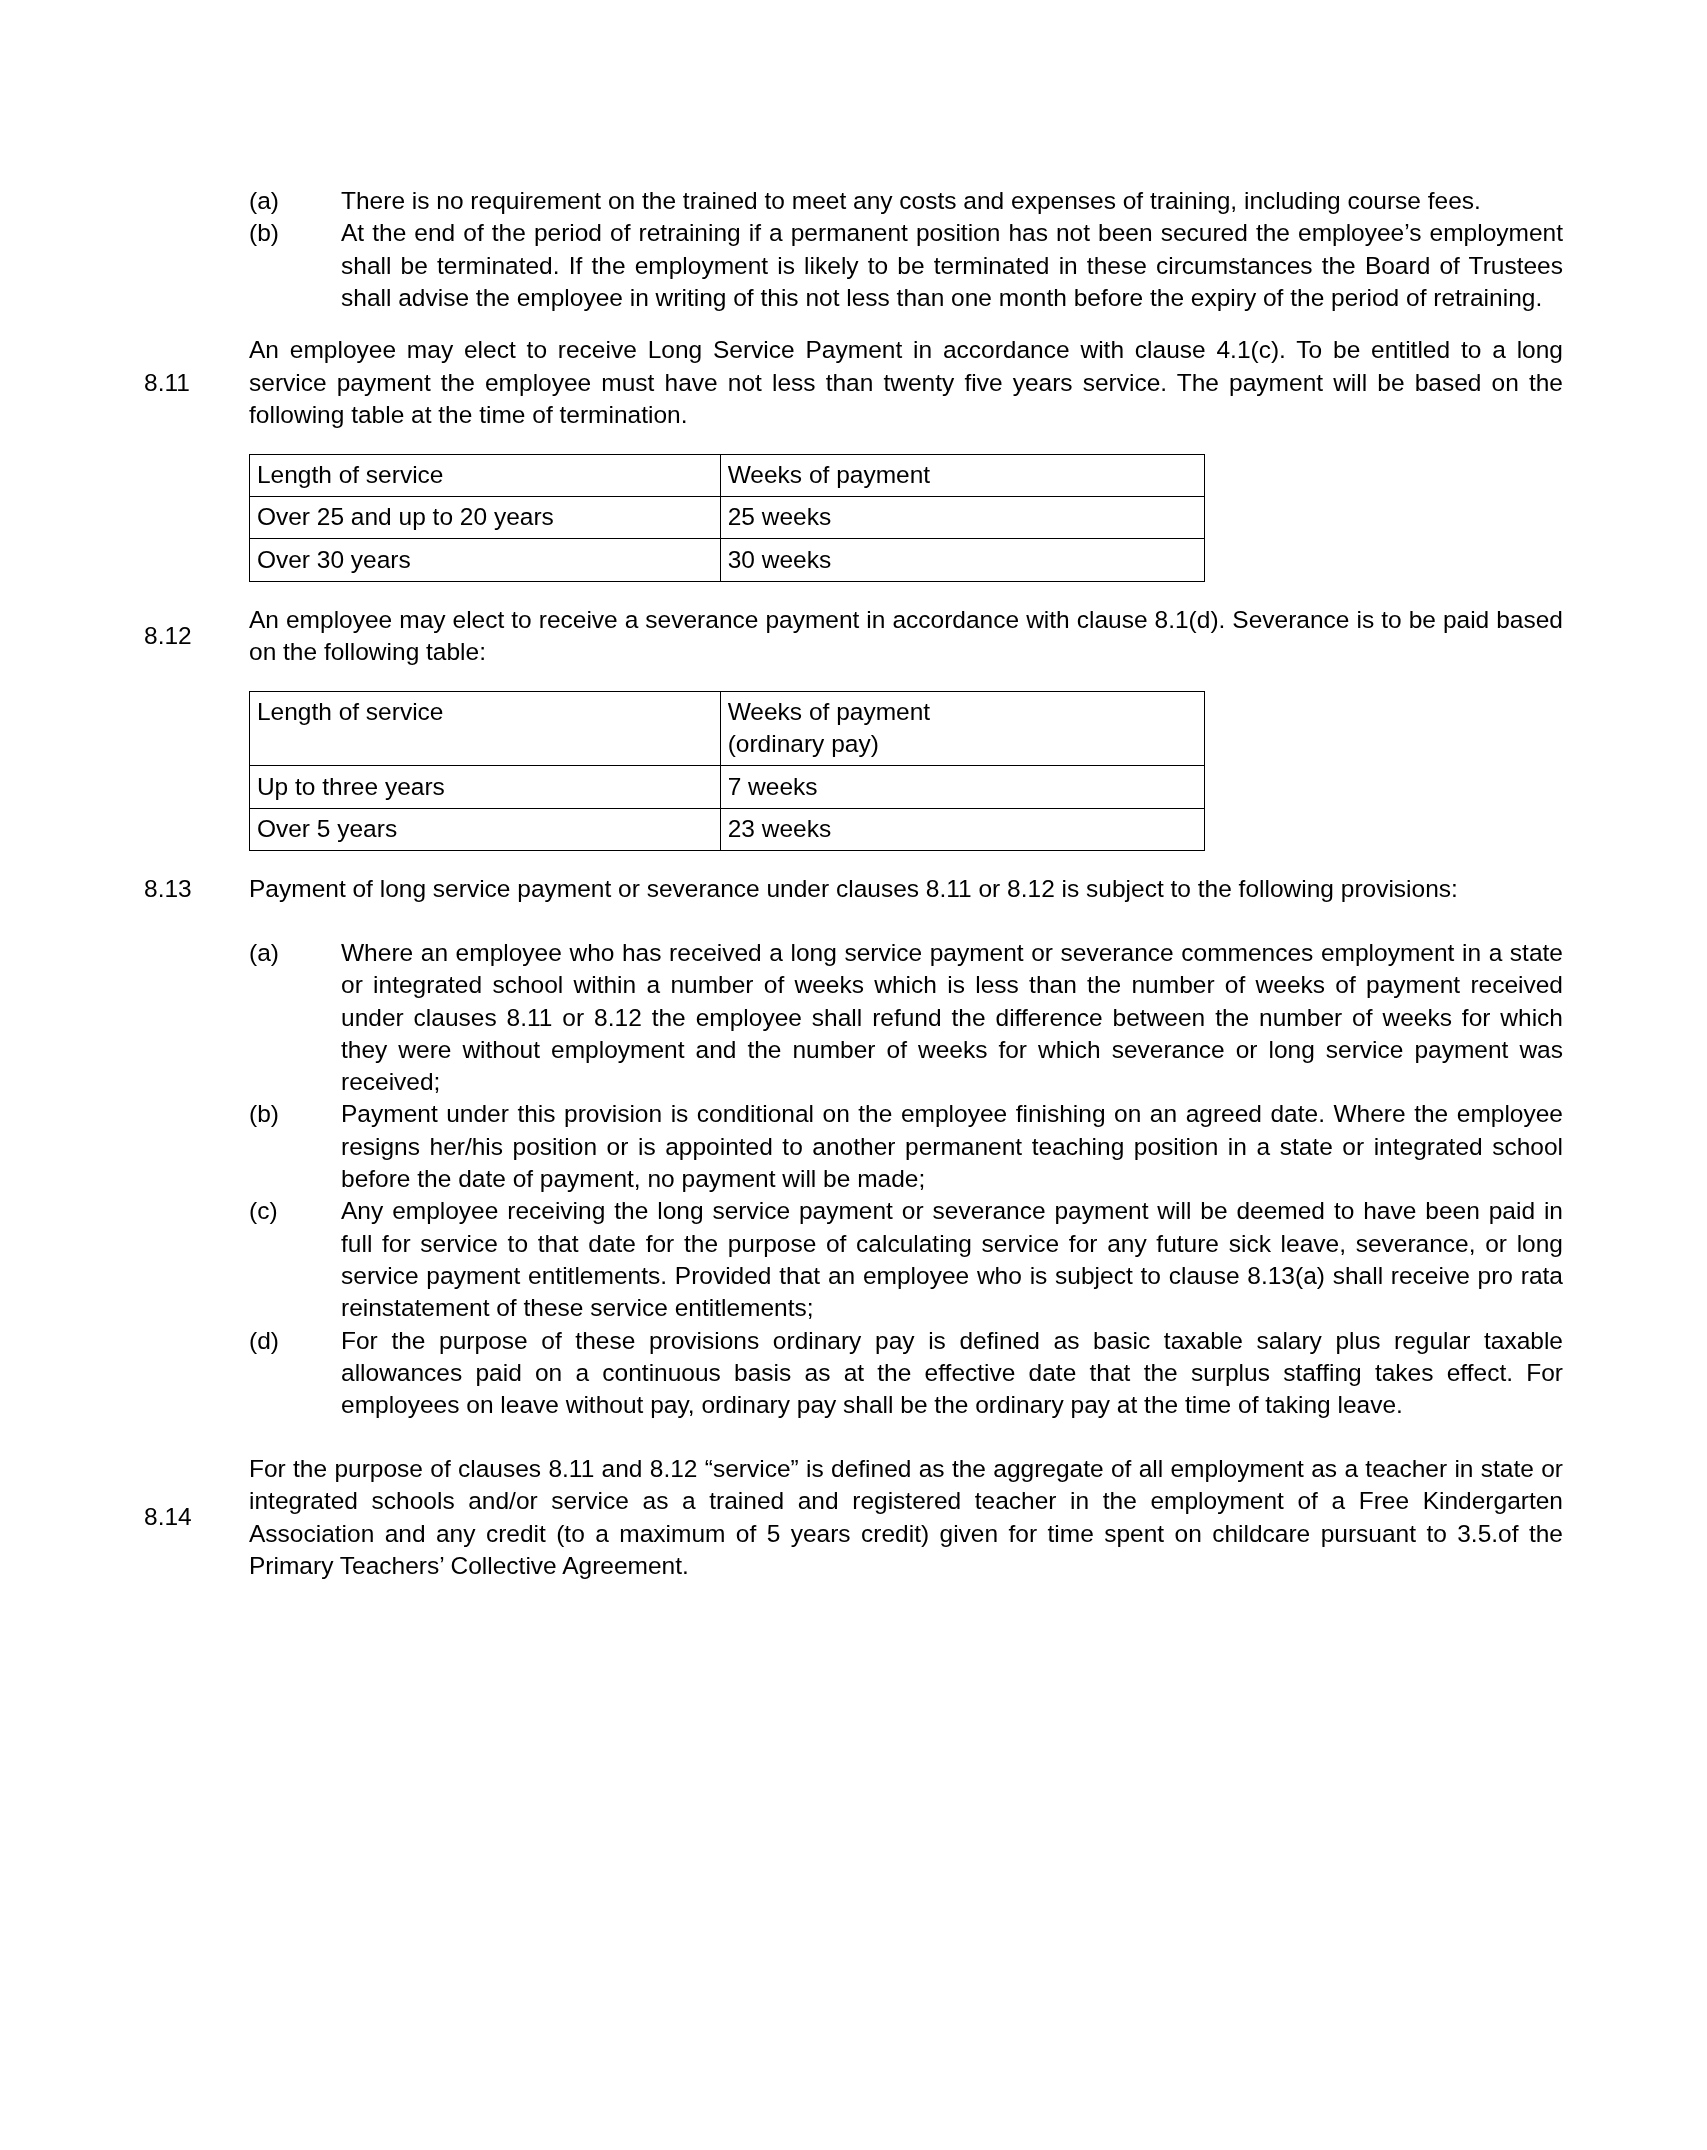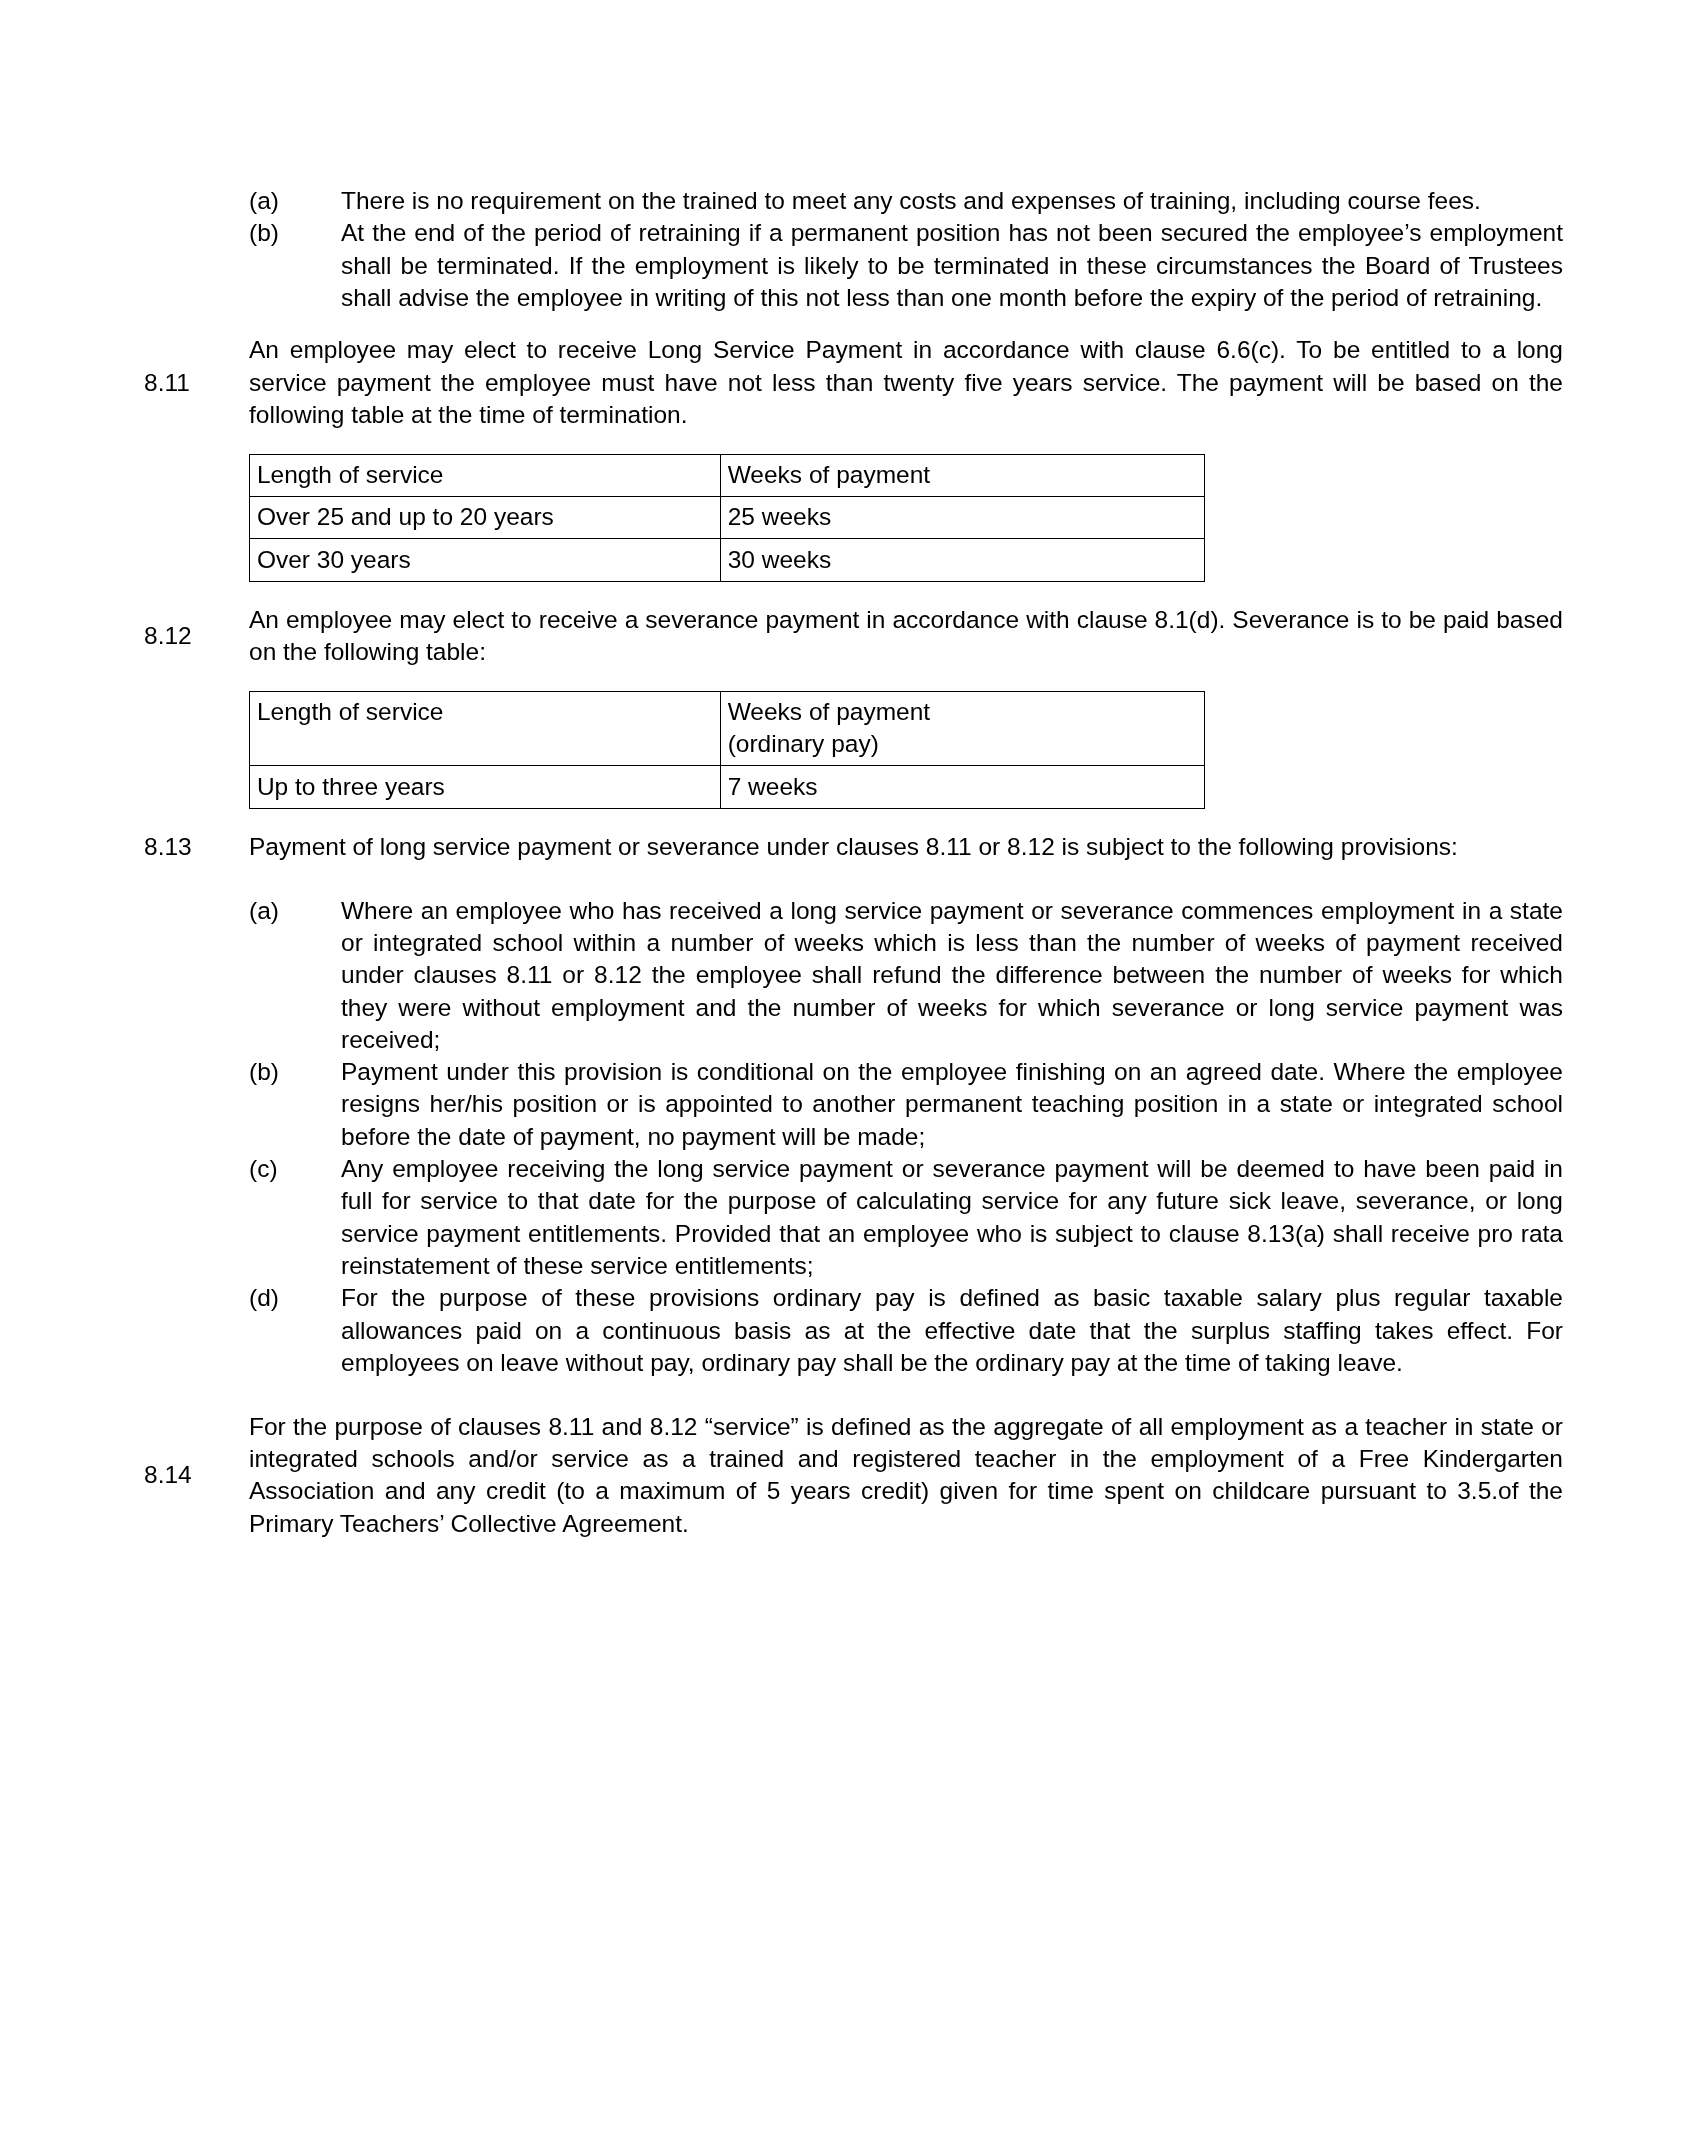--- a/index.html
+++ b/index.html
@@ -105,21 +105,21 @@
       </div>
       <div class="subclause">
         <div class="sub-indent"></div>
         <div class="sub-letter">(b)</div>
         <div class="sub-body">At the end of the period of retraining if a permanent position has not been secured the employee’s employment shall be terminated.  If the employment is likely to be terminated in these circumstances the Board of Trustees shall advise the employee in writing of this not less than one month before the expiry of the period of retraining.</div>
       </div>
     </div>
 
     <div class="clause">
       <div class="clause-num">8.11</div>
-      <div class="clause-body">An employee may elect to receive Long Service Payment in accordance with clause 6.6(c).  To be entitled to a long service payment the employee must have not less than twenty five years service.  The payment will be based on the following table at the time of termination.</div>
+      <div class="clause-body">An employee may elect to receive Long Service Payment in accordance with clause 4.1(c).  To be entitled to a long service payment the employee must have not less than twenty five years service.  The payment will be based on the following table at the time of termination.</div>
     </div>
 
     <div class="table-wrap">
       <table class="doc-table">
         <tbody>
           <tr>
             <td class="col1">Length of service</td>
             <td class="col2">Weeks of payment</td>
           </tr>
           <tr>
@@ -144,20 +144,24 @@
         <tbody>
           <tr>
             <td class="col1">Length of service</td>
             <td class="col2 two-line-cell">Weeks of payment
 (ordinary pay)</td>
           </tr>
           <tr>
             <td class="col1">Up to three years</td>
             <td class="col2">7 weeks</td>
           </tr>
+          <tr>
+            <td class="col1">Over 5 years</td>
+            <td class="col2">23 weeks</td>
+          </tr>
         </tbody>
       </table>
     </div>
 
     <div class="clause">
       <div class="clause-num">8.13</div>
       <div class="clause-body">Payment of long service payment or severance under clauses 8.11 or 8.12 is subject to the following provisions:</div>
     </div>
 
     <div class="spacer-small"></div>

